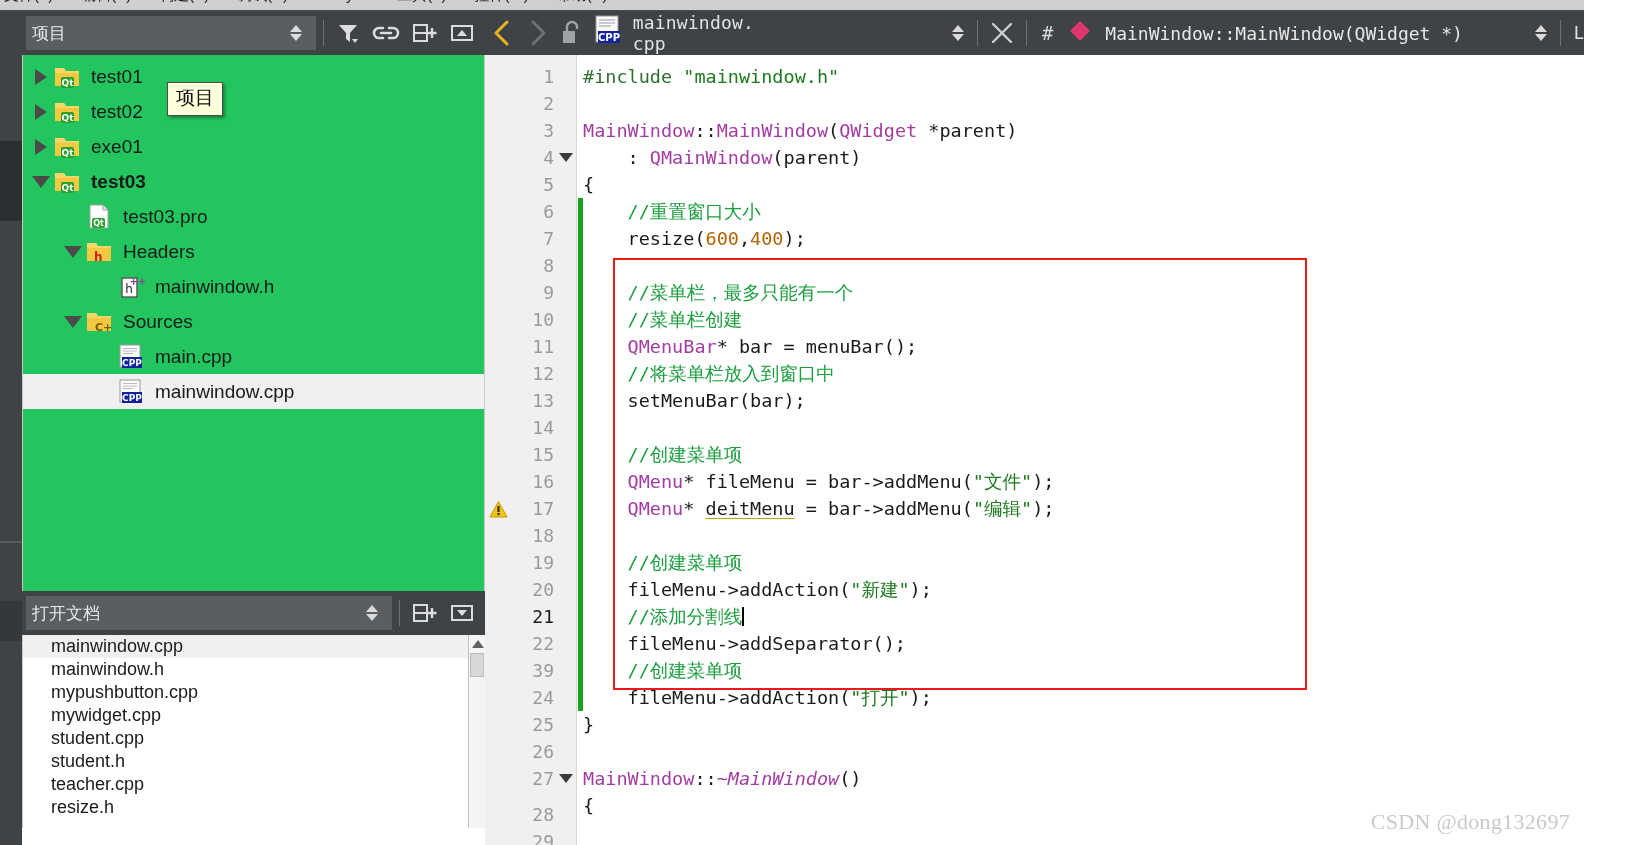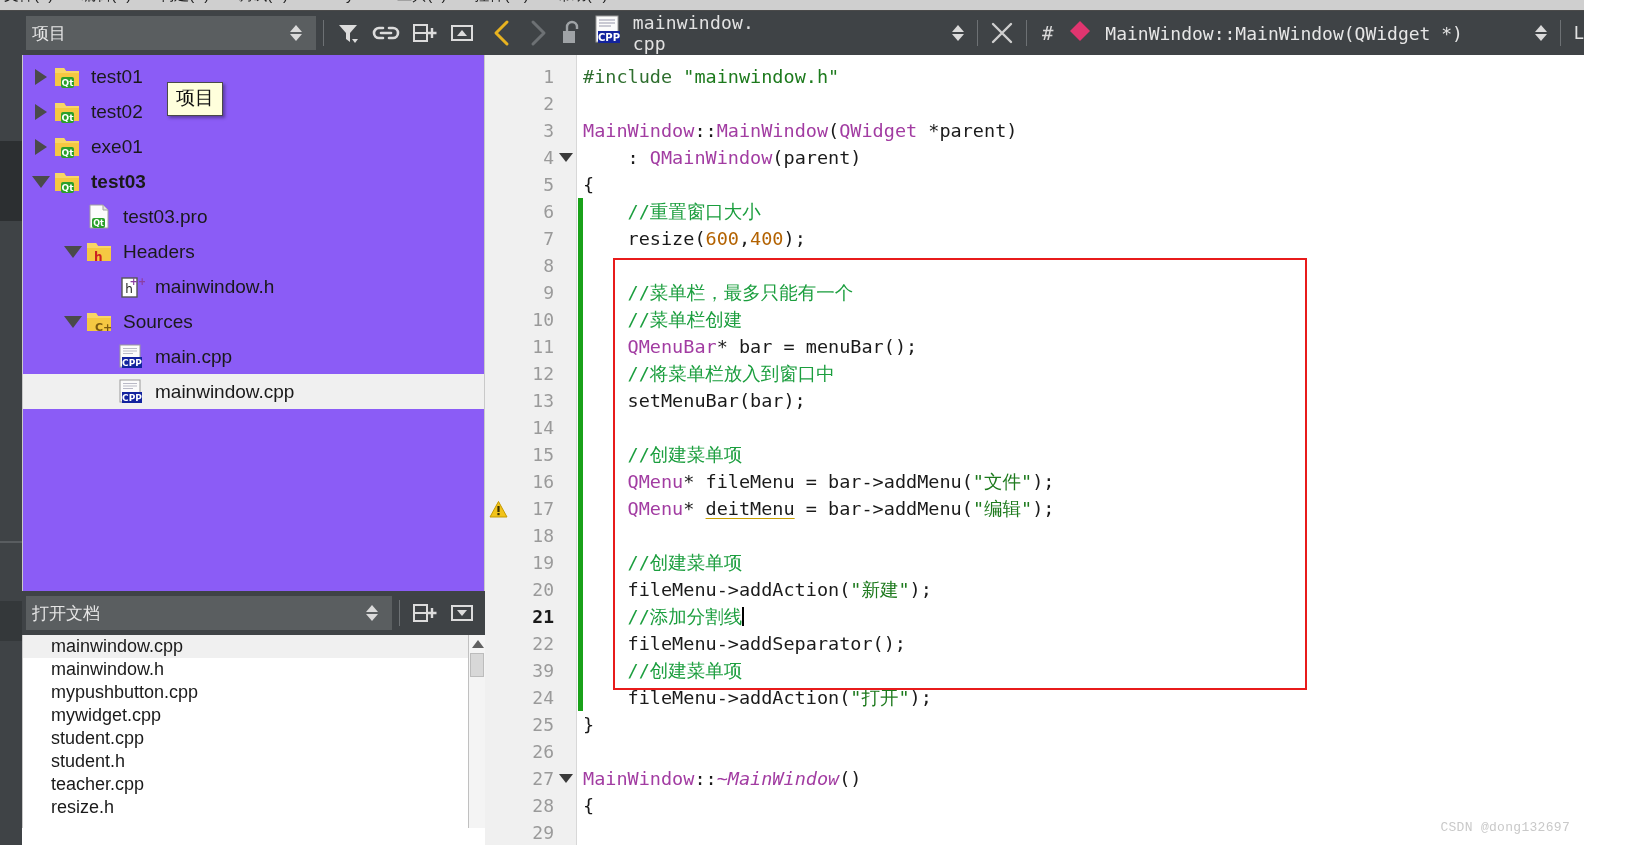--- a/index.html
+++ b/index.html
@@ -97,21 +97,21 @@
     width: 38px; height: 38px;
     display: flex; align-items: center; justify-content: center;
     cursor: pointer;
   }
   .tbtn svg { display: block; }
 
   
   .tree {
     position: relative;
     height: 536px;
-    background: #8b5cf6;
+    background: #22c55e;
     border-left: 1px solid #c9c9c9;
     border-right: 1px solid #c9c9c9;
     overflow: hidden;
     padding-top: 4px;
   }
   .tree-row {
     display: flex; align-items: center;
     height: 35px;
     font-size: 19px;
     color: #1a1a1a;
@@ -234,21 +234,21 @@
   }
   .gline {
     position: relative;
     height: 27px; line-height: 27px;
     font-family: "DejaVu Sans Mono", monospace;
     font-size: 18px;
     color: #9a9a9a;
     text-align: right;
     padding-right: 22px;
   }
-  .gline.cur { color: #1a1a1a; font-weight: bold; }
+  .gline.cur { color: #1a1a1a; font-weight: normal; }
   .gline .fold {
     position: absolute; right: 0; top: 0;
     width: 20px; height: 27px;
     display: flex; align-items: center; justify-content: center;
   }
   .gline .fold i {
     width: 0; height: 0; border-left: 7px solid transparent;
     border-right: 7px solid transparent; border-top: 9px solid #3a3a3a;
   }
   .gline .warn {
@@ -300,23 +300,23 @@
     padding: 2px 8px 4px 8px;
     font-size: 19px; color: #111;
     box-shadow: 2px 2px 3px rgba(0,0,0,0.35);
     z-index: 50;
   }
 
   
   .watermark {
     position: absolute;
     right: 14px; bottom: 10px;
-    font-size: 13px;
+    font-size: 22px;
     color: #c9c9c9;
-    font-family: Liberation Mono, monospace;
+    font-family: Liberation Serif, serif;
     letter-spacing: 0.3px;
     z-index: 60;
   }
 </style>
 </head>
 <body>
 
 <div id="app">
 
   <div class="menubar-strip">
@@ -647,21 +647,21 @@
         <div class="gline" style="position: relative;">20</div>
         <div class="gline cur" style="position: relative;">21</div>
         <div class="gline" style="position: relative;">22</div>
         <div class="gline" style="position: relative;">39</div>
         <div class="gline" style="position: relative;">24</div>
         <div class="gline" style="position: relative;">25</div>
         <div class="gline" style="position: relative;">26</div>
         <div class="gline" style="position: relative;">27<span class="fold">
             <i></i>
           </span></div>
-        <div class="gline" style="position: relative;">28</div>
+        <div class="gline" style="position: relative; margin-top: 9px;">28</div>
         <div class="gline" style="position: relative;">29</div>
       </div>
     <div id="changebars">
         <div class="chbar" style="top: 143px; height: 27px;"></div>
         <div class="chbar" style="top: 170px; height: 27px;"></div>
         <div class="chbar" style="top: 197px; height: 27px;"></div>
         <div class="chbar" style="top: 224px; height: 27px;"></div>
         <div class="chbar" style="top: 251px; height: 27px;"></div>
         <div class="chbar" style="top: 278px; height: 27px;"></div>
         <div class="chbar" style="top: 305px; height: 27px;"></div>

